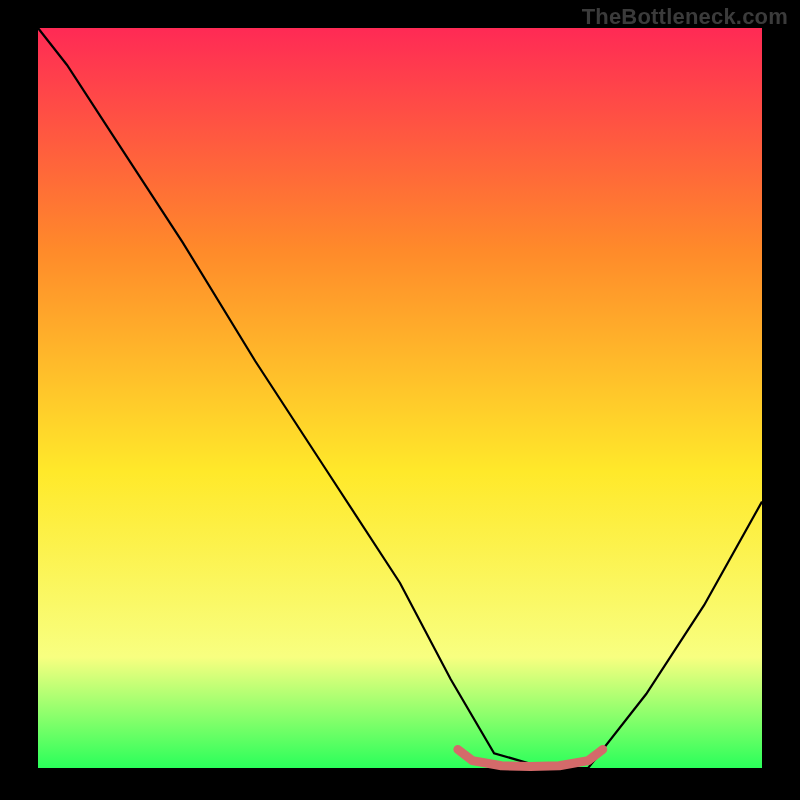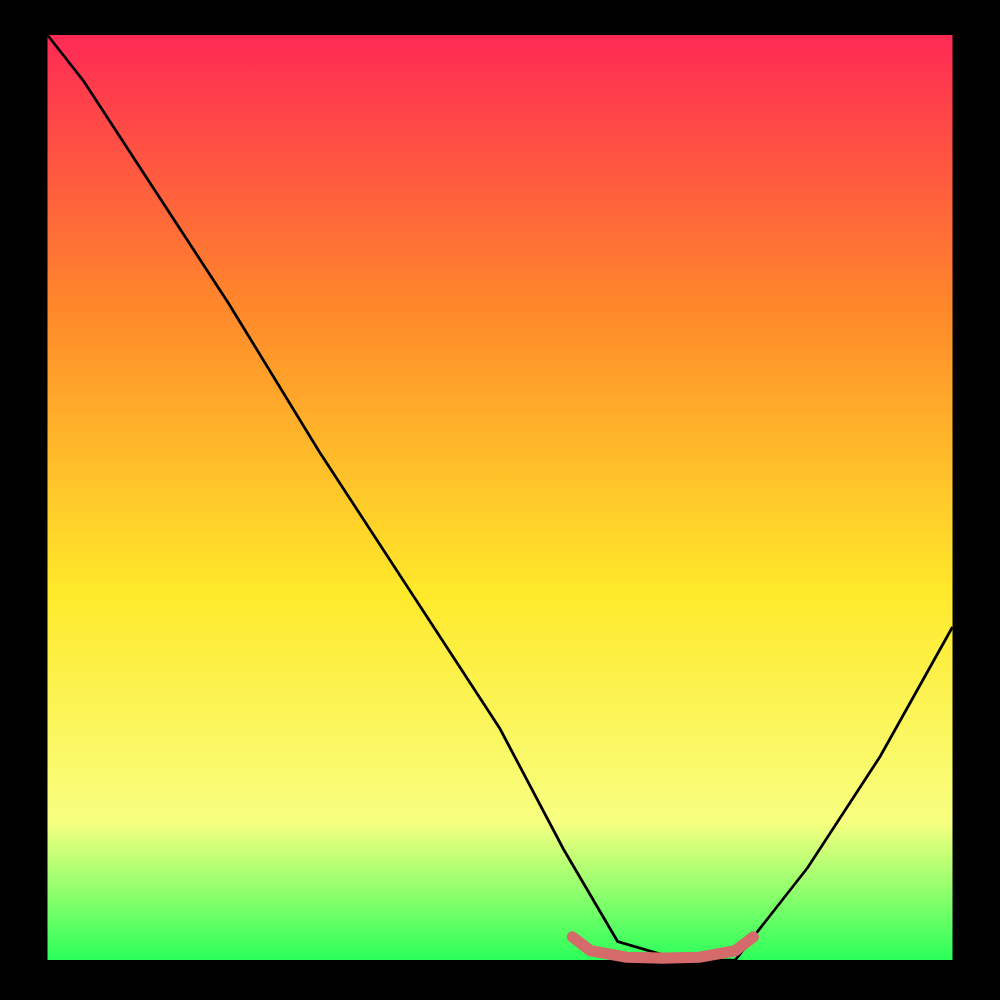--- a/index.html
+++ b/index.html
@@ -29,20 +29,21 @@
   svg {
     position: absolute;
     top: 0;
     left: 0;
   }
 </style>
 </head>
 <body>
 
 <div class="stage">
+  <div class="watermark">TheBottleneck.com</div>
 
   <svg width="800" height="800" viewBox="0 0 800 800">
     <defs>
       <linearGradient id="bg-grad" x1="0" y1="0" x2="0" y2="1">
         <stop id="g0" offset="0%" stop-color="#ff2a55"></stop>
         <stop id="g1" offset="30%" stop-color="#ff8a2a"></stop>
         <stop id="g2" offset="60%" stop-color="#ffe92a"></stop>
         <stop id="g3" offset="85%" stop-color="#f8ff80"></stop>
         <stop id="g4" offset="100%" stop-color="#2aff5a"></stop>
       </linearGradient>

